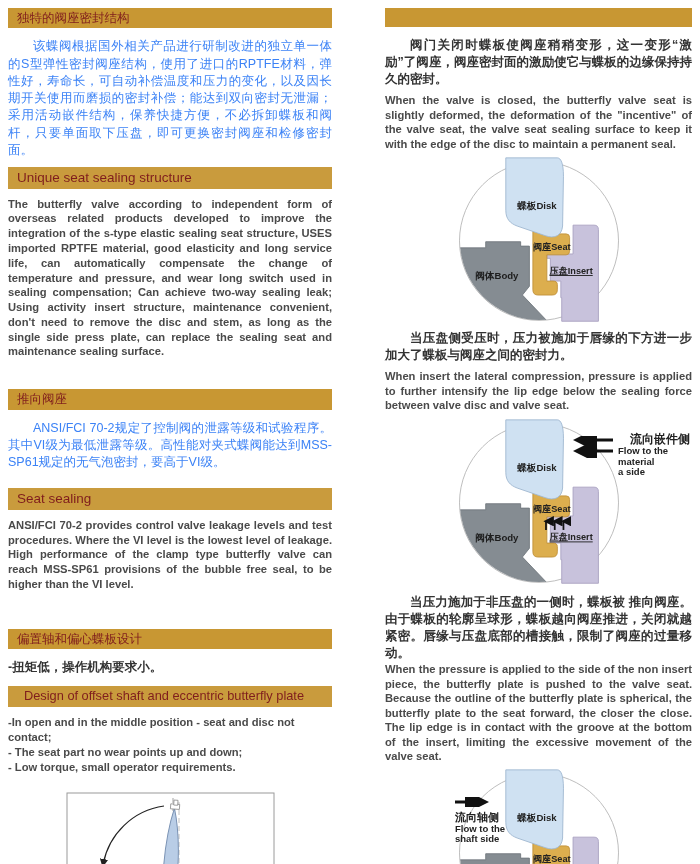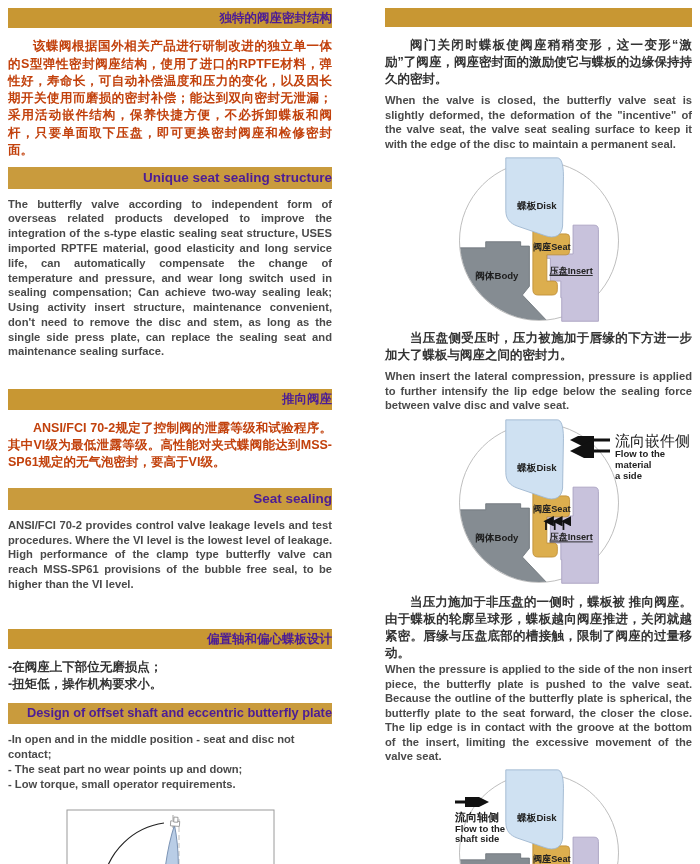--- a/index.html
+++ b/index.html
@@ -1,35 +1,35 @@
 <!DOCTYPE html>
 <html><head>
 <meta charset="utf-8">
 <style>
   html,body{margin:0;padding:0;background:#ffffff;}
   body{width:700px;height:864px;position:relative;font-family:"Liberation Sans","DejaVu Sans",sans-serif;color:#3a3a3a;}
   .page{position:absolute;left:0;top:0;width:700px;height:864px;background:#fff;overflow:hidden;}
   .col-left{position:absolute;left:8px;top:8px;width:324px;}
   .col-right{position:absolute;left:385px;top:8px;width:307px;}
-  .hdr{background:#c89733;color:#4c1d95;font-weight:bold;padding:3px 0 3px 9px;line-height:1.15;text-align:right;}
+  .hdr{background:#c89733;color:#7f1d1d;font-weight:normal;padding:3px 0 3px 9px;line-height:1.15;}
   .hdr.zh{font-size:12.5px;margin-bottom:10px;}
   .hdr.en{font-size:13.5px;margin-bottom:8px;background:#c99b3d;}
-  .p-zh{font-size:12.5px;font-weight:bold;line-height:1.38;text-align:justify;text-indent:2em;color:#c2410c;margin:0 0 8px 0;}
+  .p-zh{font-size:12.5px;font-weight:normal;line-height:1.38;text-align:justify;text-indent:2em;color:#3b82f6;margin:0 0 8px 0;}
   .p-en{font-size:11.2px;font-weight:bold;line-height:1.32;text-align:justify;color:#4a4a4a;margin:0 0 8px 0;}
   .bullets-zh{font-size:12.5px;font-weight:bold;color:#333;line-height:1.36;margin:0 0 10px 0;}
   .bullets-en{font-size:11.2px;font-weight:bold;color:#4a4a4a;line-height:1.33;margin:0 0 18px 0;}
   .mb30{margin-bottom:30px;} .mb17{margin-bottom:17px;} .mb37{margin-bottom:37px;}
   .topbar{background:#c89733;height:19px;margin-bottom:10px;}
   .r-zh{font-size:12.5px;font-weight:bold;line-height:1.36;text-align:justify;text-indent:2em;color:#333;margin:0 0 5px 0;}
   .r-en{font-size:11.2px;font-weight:bold;line-height:1.3;text-align:justify;color:#4a4a4a;margin:0 0 6px 0;}
   .circle-block{position:relative;width:100%;height:166px;margin-bottom:7px;}
   .circle-block svg.valve{position:absolute;left:50%;top:0;transform:translateX(-50%);}
   .flow-right-annot{position:absolute;right:2px;top:14px;display:flex;align-items:flex-start;}
   .flow-right-annot .arrows{margin-top:3px;margin-right:5px;}
-  .flow-right-annot .txt-zh{font-size:15px;font-weight:normal;color:#222;line-height:1.1;}
+  .flow-right-annot .txt-zh{font-size:12px;font-weight:bold;color:#222;line-height:1.1;margin-left:12px;}
   .flow-right-annot .txt-en{font-size:9.5px;font-weight:bold;color:#222;line-height:1.12;}
   .flow-left-annot{position:absolute;left:70px;top:24px;width:80px;}
   .flow-left-annot .txt-zh{font-size:11px;font-weight:bold;color:#222;line-height:1.15;}
   .flow-left-annot .txt-en{font-size:9.5px;font-weight:bold;color:#222;line-height:1.12;}
   .diagram-box{position:relative;margin-left:58px;}
   svg text{font-family:"Liberation Sans","DejaVu Sans",sans-serif;}
 </style>
 </head>
 <body>
 
@@ -44,21 +44,20 @@
     <p class="p-en mb30">The butterfly valve according to independent form of overseas related products developed to improve the integration of the s-type elastic sealing seat structure, USES imported RPTFE material, good elasticity and long service life, can automatically compensate the change of temperature and pressure, and wear long switch used in sealing compensation; Can achieve two-way sealing leak; Using activity insert structure, maintenance convenient, don't need to remove the disc and stem, as long as the single side press plate, can replace the sealing seat and maintenance sealing surface.</p>
 
     <div class="hdr zh">推向阀座</div>
     <p class="p-zh mb17">ANSI/FCI 70-2规定了控制阀的泄露等级和试验程序。其中VI级为最低泄露等级。高性能对夹式蝶阀能达到MSS-SP61规定的无气泡密封，要高于VI级。</p>
 
     <div class="hdr en">Seat sealing</div>
     <p class="p-en mb37">ANSI/FCI 70-2 provides control valve leakage levels and test procedures. Where the VI level is the lowest level of leakage. High performance of the clamp type butterfly valve can reach MSS-SP61 provisions of the bubble free seal, to be higher than the VI level.</p>
 
     <div class="hdr zh">偏置轴和偏心蝶板设计</div>
     <div class="bullets-zh">
-      <div>-在阀座上下部位无磨损点；</div>
       <div>-扭矩低，操作机构要求小。</div>
     </div>
 
     <div class="hdr en" style="font-size:12.8px;padding-left:16px;">Design of offset shaft and eccentric butterfly plate</div>
     <div class="bullets-en">
       <div>-In open and in the middle position - seat and disc not contact;</div>
       <div>- The seat part no wear points up and down;</div>
       <div>- Low torque, small operator requirements.</div>
     </div>
 

